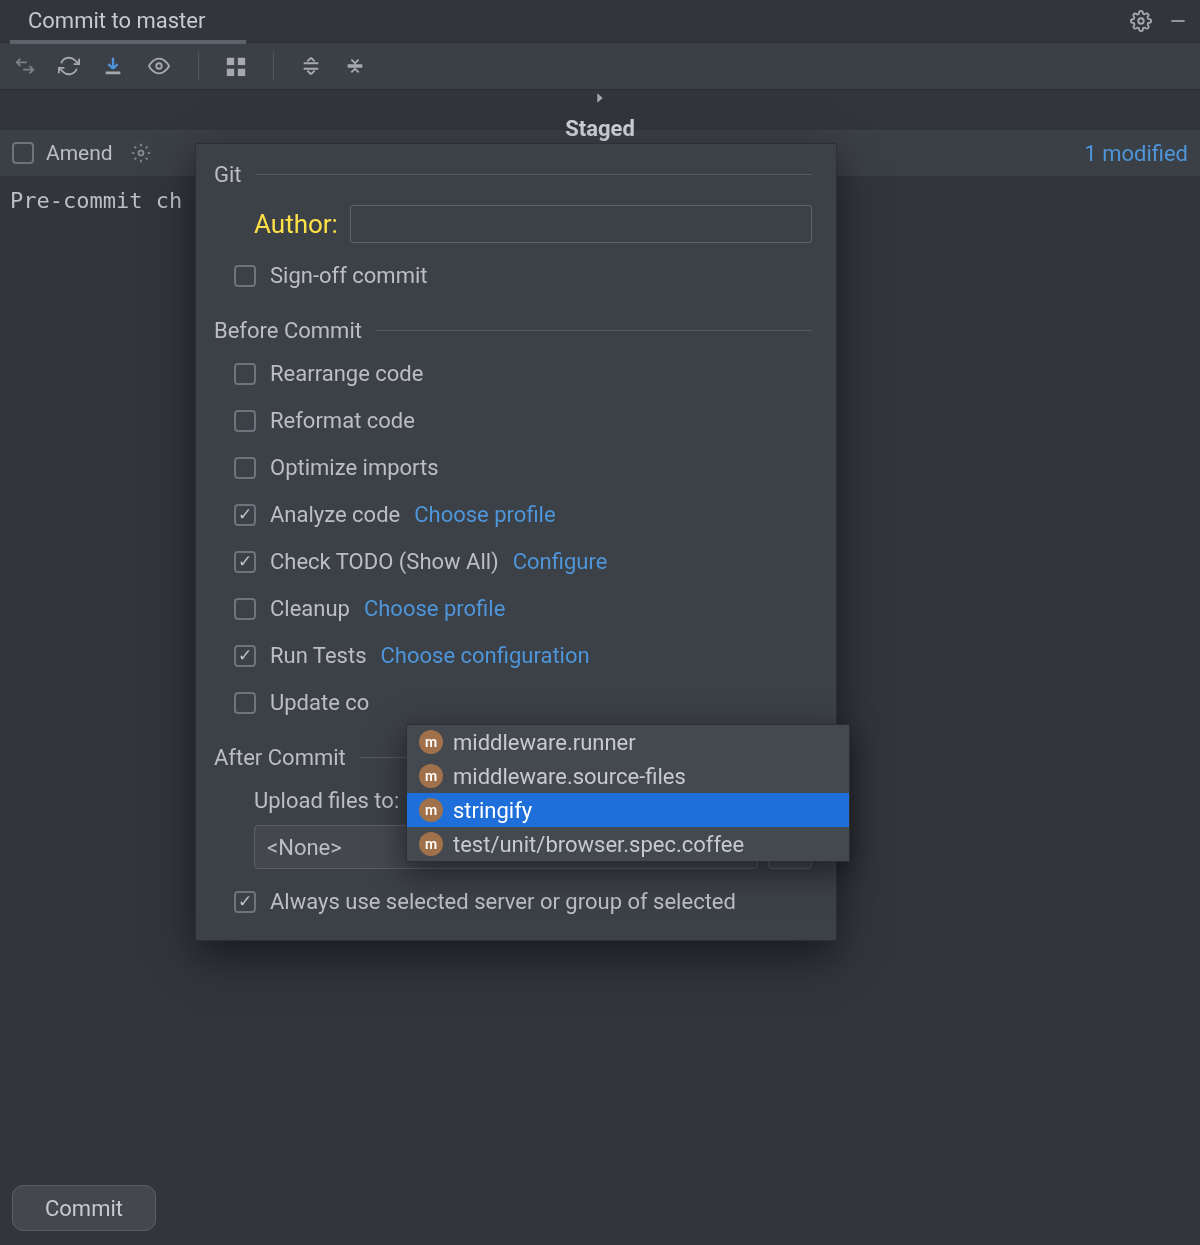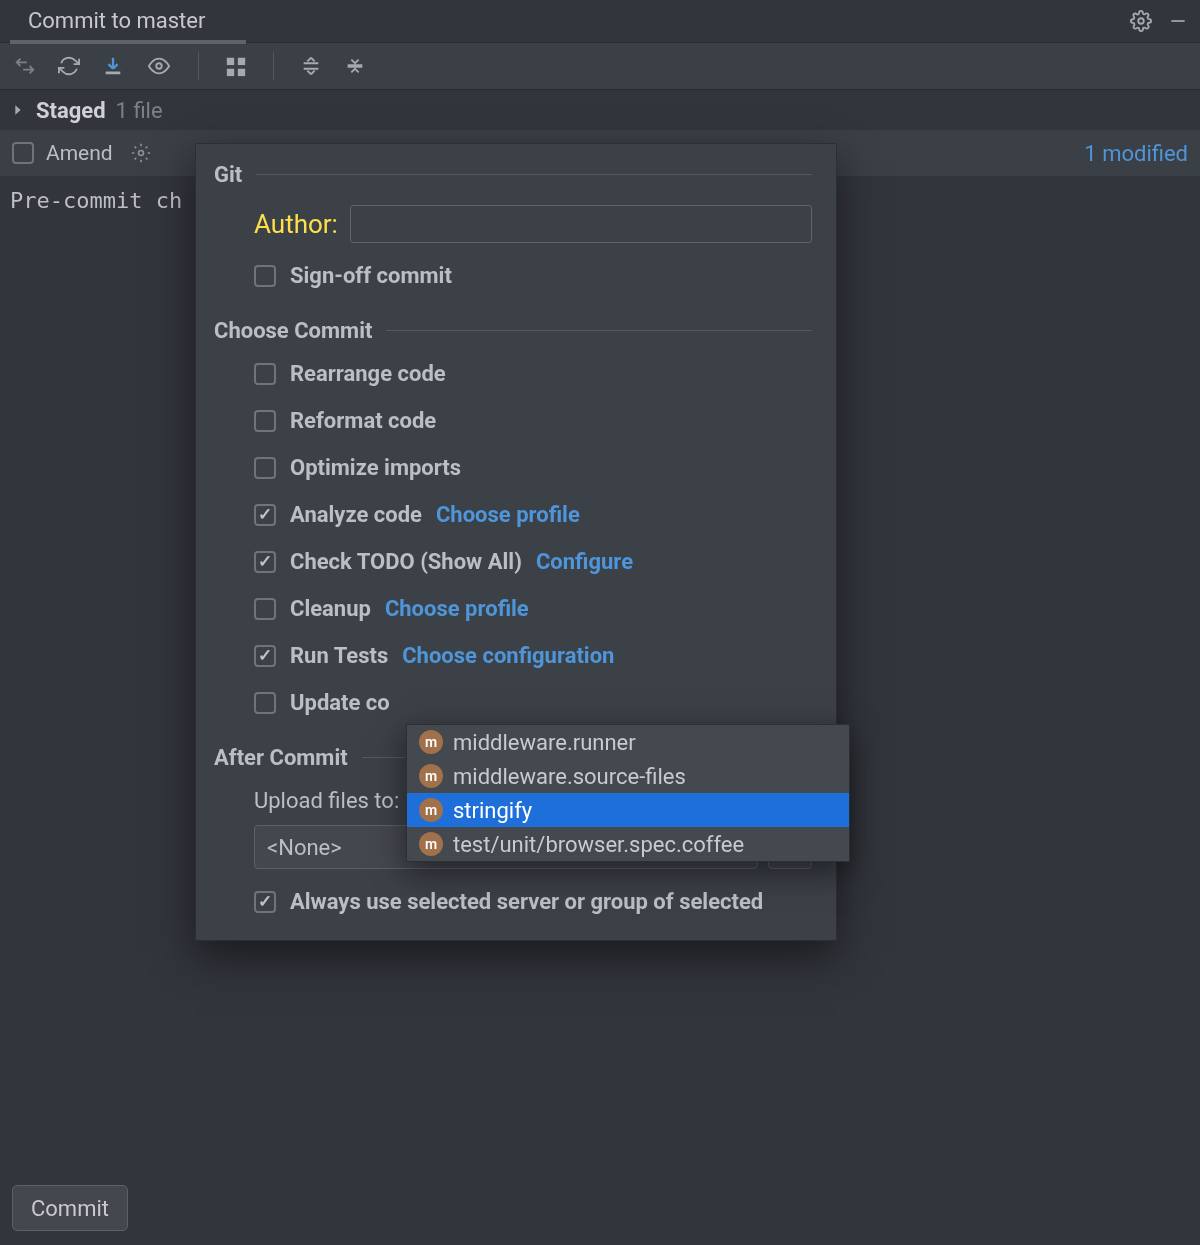--- a/index.html
+++ b/index.html
@@ -52,20 +52,21 @@
   .toolbar .sep { width: 1px; height: 28px; background: #53565d; margin: 0 4px; }
 
   
   .staged-row {
     height: 40px;
     display: flex;
     align-items: center;
     gap: 10px;
     padding: 0 10px;
     background: #32353c;
+    flex-direction: column;
   }
   .chevron { color: #a6a9af; }
   .staged-label { font-weight: 700; color: #cfd1d6; font-size: 22px; }
   .staged-count { color: #7c8088; font-size: 22px; }
 
   
   .amend-row {
     height: 46px;
     display: flex;
     align-items: center;
@@ -114,45 +115,44 @@
     padding: 18px 24px 26px 18px;
   }
   .section-header {
     display: flex;
     align-items: center;
     gap: 14px;
     margin-top: 10px;
     margin-bottom: 18px;
   }
   .section-header:first-child { margin-top: 0; }
-  .section-title { color: #bcbec4; font-size: 22px; white-space: nowrap; font-weight: bold; }
+  .section-title { color: #bcbec4; font-size: 22px; white-space: nowrap; }
   .section-line { flex: 1; height: 1px; background: #55585f; }
   .form-row {
     display: flex;
     align-items: center;
     gap: 12px;
     margin-left: 40px;
     margin-bottom: 20px;
   }
   .form-label { color: #fde047; font-size: 26px; }
   .text-input {
     flex: 1;
     height: 38px;
     background: #3c4047;
     border: 1px solid #60646c;
     border-radius: 3px;
   }
   .cb-row {
     display: flex;
     align-items: center;
     gap: 14px;
-    margin-left: 40px;
+    margin-left: 20px;
     margin-bottom: 22px;
     font-size: 22px;
-    font-weight: bold;
   }
   .cb-row .link { color: #4e95d9; }
   .cb-label { color: #bcbec4; }
   .select-row {
     display: flex;
     gap: 10px;
     margin-left: 40px;
     margin-bottom: 20px;
     align-items: center;
   }
@@ -216,24 +216,24 @@
   
   .bottom-buttons {
     position: absolute;
     left: 12px;
     bottom: 14px;
     display: flex;
     gap: 14px;
   }
   .btn {
     height: 46px;
-    padding: 0 18px;
+    padding: 0 32px;
     background: #44474e;
     border: 1px solid #5c6068;
-    border-radius: 5px;
+    border-radius: 11px;
     display: flex;
     align-items: center;
     color: #c8cad0;
     font-size: 22px;
   }
 
   svg { display: block; }
 </style>
 </head>
 <body>
@@ -337,21 +337,21 @@
   <div class="form-row">
     <span class="form-label">Author:</span>
     <div class="text-input"></div>
   </div>
   <div class="cb-row">
     <span class="cb"></span>
     <span class="cb-label">Sign-off commit</span>
   </div>
 
   <div class="section-header" style="margin-top:30px">
-    <span class="section-title">Choose Commit</span>
+    <span class="section-title">Before Commit</span>
     <span class="section-line"></span>
   </div>
   <div class="cb-row">
     <span class="cb"></span>
     <span class="cb-label">Rearrange code</span>
   </div>
   <div class="cb-row">
     <span class="cb"></span>
     <span class="cb-label">Reformat code</span>
   </div>

